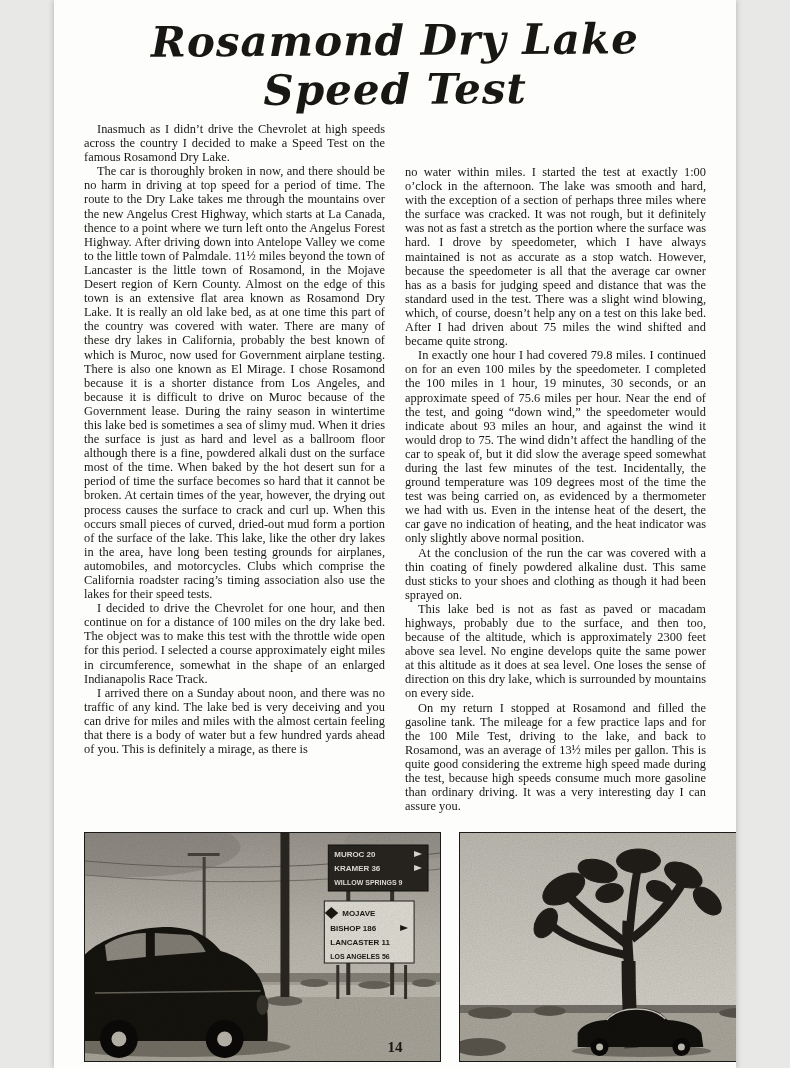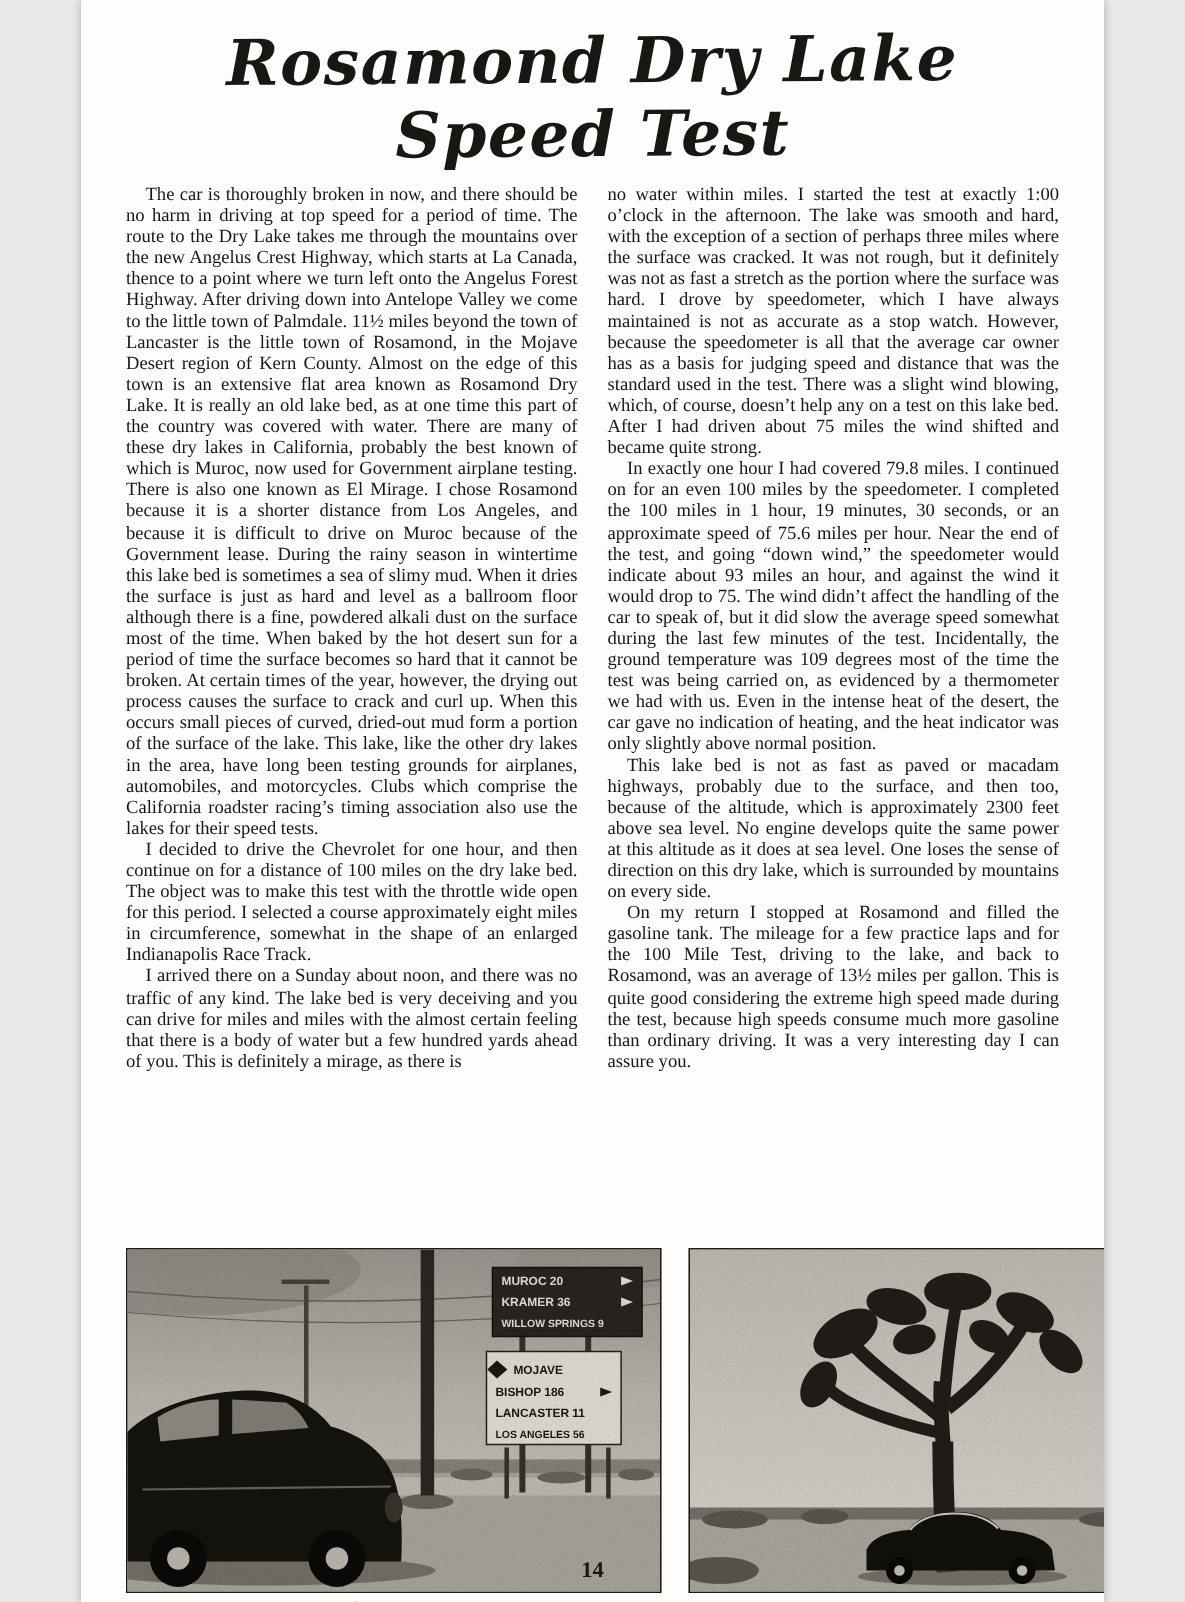--- a/index.html
+++ b/index.html
@@ -17,21 +17,21 @@
     transform:rotate(-0.4deg);
   }
   .columns {
     display:flex; gap:20px; padding:0 30px; height:702px; overflow:hidden;
   }
   .col {
     width:355px; font-size:12.4px; line-height:14.1px;
     text-align:justify; hyphens:auto;
   }
   .col p { margin:0; text-indent:13px; }
-  .col p.noindent { text-indent:0; }
+  .col p.noindent { text-indent:0;margin-top:43px; }
   .photos { display:flex; gap:20px; padding:0 30px; margin-top:8px; }
   figure { margin:0; width:355px; }
   .photo-frame {
     width:355px; height:228px; display:block;
     border:1.5px solid #1a1a18; background:#c9c6bd;
   }
   figcaption {
     margin-top:5px; text-align:center;
     font-style:italic; font-weight:bold; font-size:11.5px;
   }
@@ -43,27 +43,29 @@
 </style>
 </head>
 <body>
 
 <div class="page">
 
   <h1 class="title">Rosamond Dry Lake Speed Test</h1>
 
   <div class="columns">
     <div class="col">
+      <p>Inasmuch as I didn’t drive the Chevrolet at high speeds across the country I decided to make a Speed Test on the famous Rosamond Dry Lake.</p>
       <p>The car is thoroughly broken in now, and there should be no harm in driving at top speed for a period of time. The route to the Dry Lake takes me through the mountains over the new Angelus Crest Highway, which starts at La Canada, thence to a point where we turn left onto the Angelus Forest Highway. After driving down into Antelope Valley we come to the little town of Palmdale. 11½ miles beyond the town of Lancaster is the little town of Rosamond, in the Mojave Desert region of Kern County. Almost on the edge of this town is an extensive flat area known as Rosamond Dry Lake. It is really an old lake bed, as at one time this part of the country was covered with water. There are many of these dry lakes in California, probably the best known of which is Muroc, now used for Government airplane testing. There is also one known as El Mirage. I chose Rosamond because it is a shorter distance from Los Angeles, and because it is difficult to drive on Muroc because of the Government lease. During the rainy season in wintertime this lake bed is sometimes a sea of slimy mud. When it dries the surface is just as hard and level as a ballroom floor although there is a fine, powdered alkali dust on the surface most of the time. When baked by the hot desert sun for a period of time the surface becomes so hard that it cannot be broken. At certain times of the year, however, the drying out process causes the surface to crack and curl up. When this occurs small pieces of curved, dried-out mud form a portion of the surface of the lake. This lake, like the other dry lakes in the area, have long been testing grounds for airplanes, automobiles, and motorcycles. Clubs which comprise the California roadster racing’s timing association also use the lakes for their speed tests.</p>
       <p>I decided to drive the Chevrolet for one hour, and then continue on for a distance of 100 miles on the dry lake bed. The object was to make this test with the throttle wide open for this period. I selected a course approximately eight miles in circumference, somewhat in the shape of an enlarged Indianapolis Race Track.</p>
       <p>I arrived there on a Sunday about noon, and there was no traffic of any kind. The lake bed is very deceiving and you can drive for miles and miles with the almost certain feeling that there is a body of water but a few hundred yards ahead of you. This is definitely a mirage, as there is</p>
     </div>
     <div class="col">
       <p class="noindent">no water within miles. I started the test at exactly 1:00 o’clock in the afternoon. The lake was smooth and hard, with the exception of a section of perhaps three miles where the surface was cracked. It was not rough, but it definitely was not as fast a stretch as the portion where the surface was hard. I drove by speedometer, which I have always maintained is not as accurate as a stop watch. However, because the speedometer is all that the average car owner has as a basis for judging speed and distance that was the standard used in the test. There was a slight wind blowing, which, of course, doesn’t help any on a test on this lake bed. After I had driven about 75 miles the wind shifted and became quite strong.</p>
       <p>In exactly one hour I had covered 79.8 miles. I continued on for an even 100 miles by the speedometer. I completed the 100 miles in 1 hour, 19 minutes, 30 seconds, or an approximate speed of 75.6 miles per hour. Near the end of the test, and going “down wind,” the speedometer would indicate about 93 miles an hour, and against the wind it would drop to 75. The wind didn’t affect the handling of the car to speak of, but it did slow the average speed somewhat during the last few minutes of the test. Incidentally, the ground temperature was 109 degrees most of the time the test was being carried on, as evidenced by a thermometer we had with us. Even in the intense heat of the desert, the car gave no indication of heating, and the heat indicator was only slightly above normal position.</p>
+      <p>At the conclusion of the run the car was covered with a thin coating of finely powdered alkaline dust. This same dust sticks to your shoes and clothing as though it had been sprayed on.</p>
       <p>This lake bed is not as fast as paved or macadam highways, probably due to the surface, and then too, because of the altitude, which is approximately 2300 feet above sea level. No engine develops quite the same power at this altitude as it does at sea level. One loses the sense of direction on this dry lake, which is surrounded by mountains on every side.</p>
       <p>On my return I stopped at Rosamond and filled the gasoline tank. The mileage for a few practice laps and for the 100 Mile Test, driving to the lake, and back to Rosamond, was an average of 13½ miles per gallon. This is quite good considering the extreme high speed made during the test, because high speeds consume much more gasoline than ordinary driving. It was a very interesting day I can assure you.</p>
     </div>
   </div>
 
   <div class="photos">
 
     <figure>
       <svg class="photo-frame" viewBox="0 0 356 228" preserveAspectRatio="none">
         <defs>

